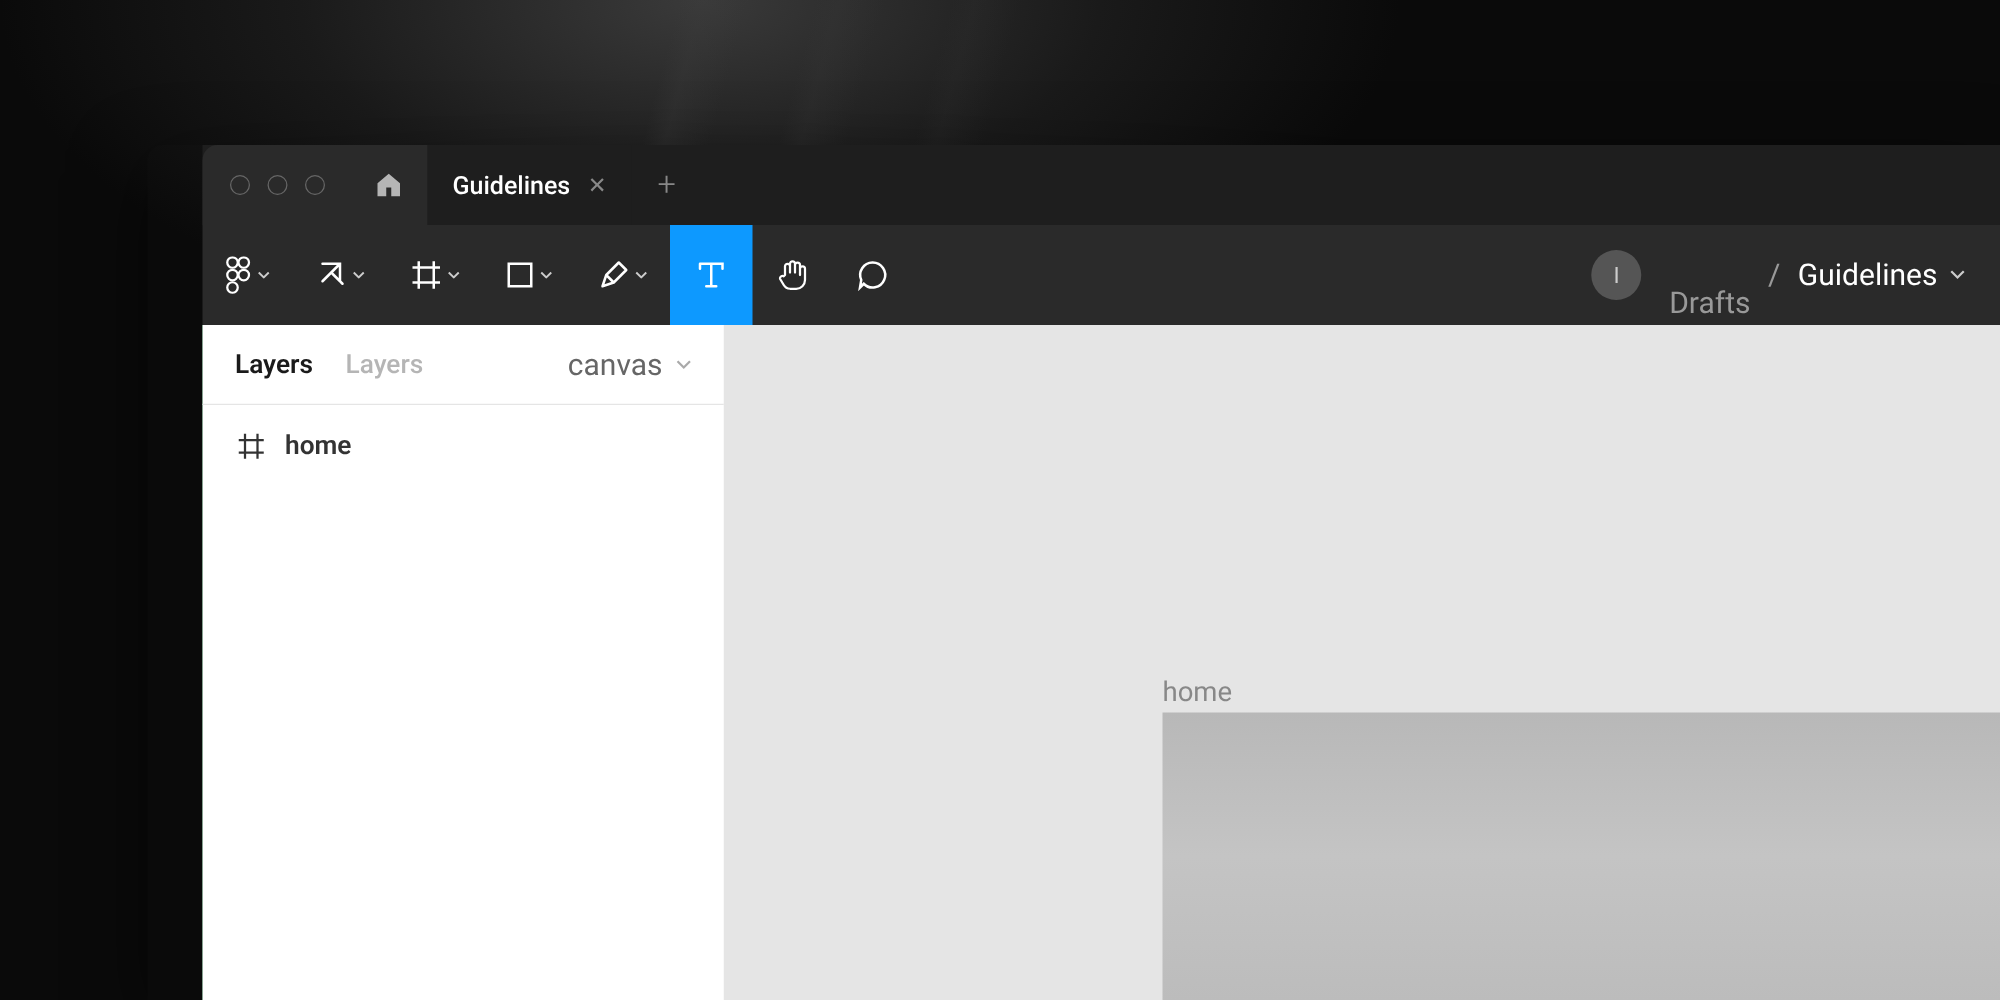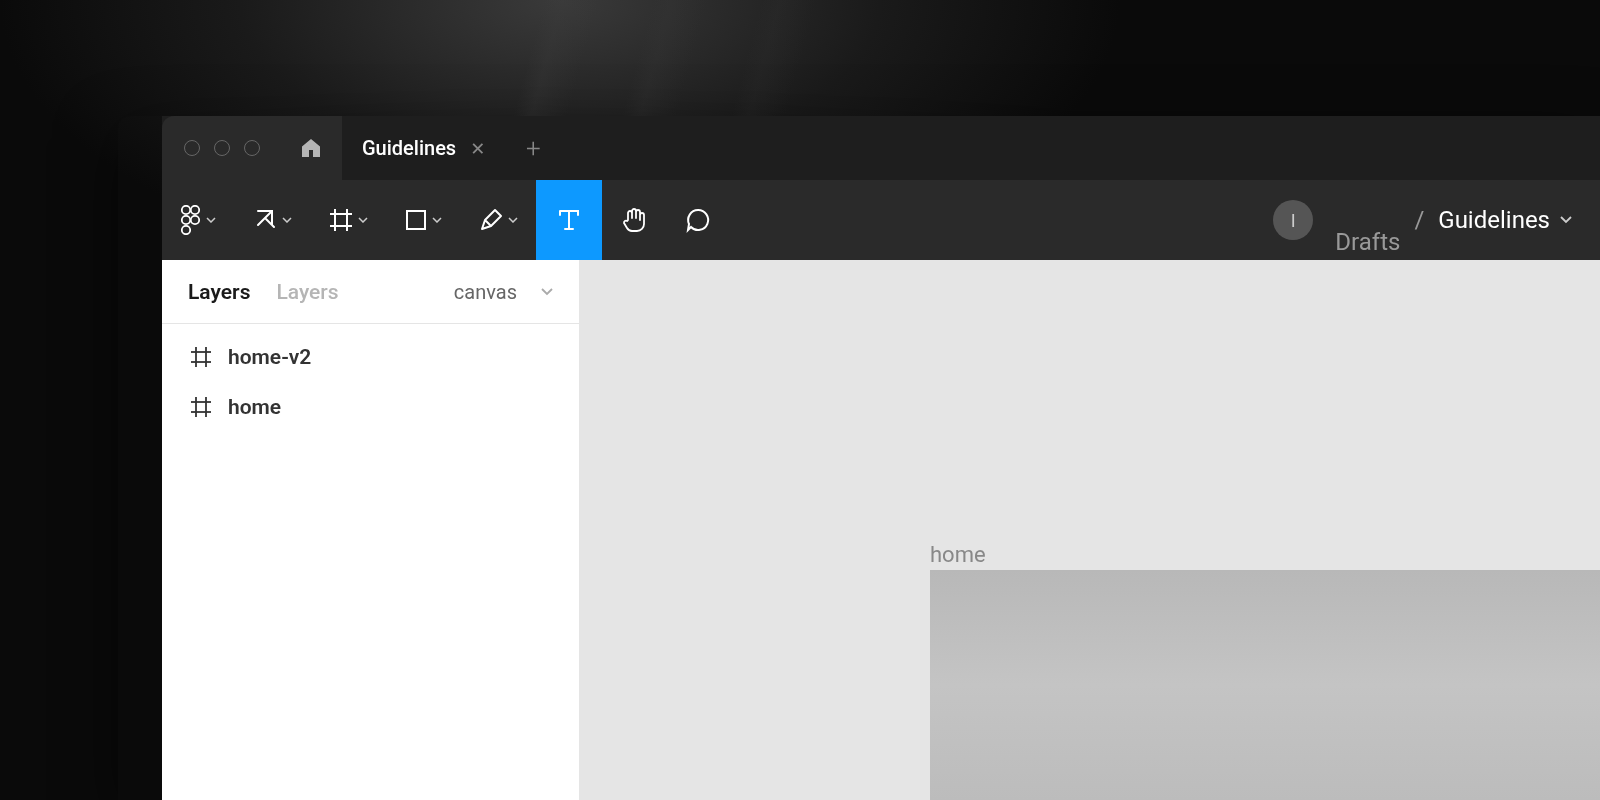--- a/index.html
+++ b/index.html
@@ -157,23 +157,23 @@
       color: #1a1a1a;
     }
     .sidebar-tab.inactive {
       color: #b5b5b5;
       font-weight: 500;
     }
     .sidebar-page {
       margin-left: auto;
       display: flex;
       align-items: center;
-      gap: 24px;
+      gap: 11px;
       color: #666;
-      font-size: 20px;
+      font-size: 24px;
       font-weight: 400;
     }
     .layer-list { padding-top: 8px; }
     .layer-item {
       display: flex;
       align-items: center;
       gap: 16px;
       padding: 13px 28px;
       font-size: 21px;
       font-weight: 600;
@@ -328,29 +328,20 @@
         </span>
       </div>
       <div class="layer-list">
         <div class="layer-item">
           <svg width="22" height="22" viewBox="0 0 22 22">
             <line x1="6" y1="1" x2="6" y2="21" stroke="#333" stroke-width="1.8"></line>
             <line x1="16" y1="1" x2="16" y2="21" stroke="#333" stroke-width="1.8"></line>
             <line x1="1" y1="6" x2="21" y2="6" stroke="#333" stroke-width="1.8"></line>
             <line x1="1" y1="16" x2="21" y2="16" stroke="#333" stroke-width="1.8"></line>
           </svg>
-          <span>home-v2</span>
-        </div>
-        <div class="layer-item">
-          <svg width="22" height="22" viewBox="0 0 22 22">
-            <line x1="6" y1="1" x2="6" y2="21" stroke="#333" stroke-width="1.8"></line>
-            <line x1="16" y1="1" x2="16" y2="21" stroke="#333" stroke-width="1.8"></line>
-            <line x1="1" y1="6" x2="21" y2="6" stroke="#333" stroke-width="1.8"></line>
-            <line x1="1" y1="16" x2="21" y2="16" stroke="#333" stroke-width="1.8"></line>
-          </svg>
           <span>home</span>
         </div>
       </div>
     </div>
     <div class="canvas">
       <div class="frame-label">home</div>
       <div class="artboard"></div>
     </div>
   </div>
 </div>

